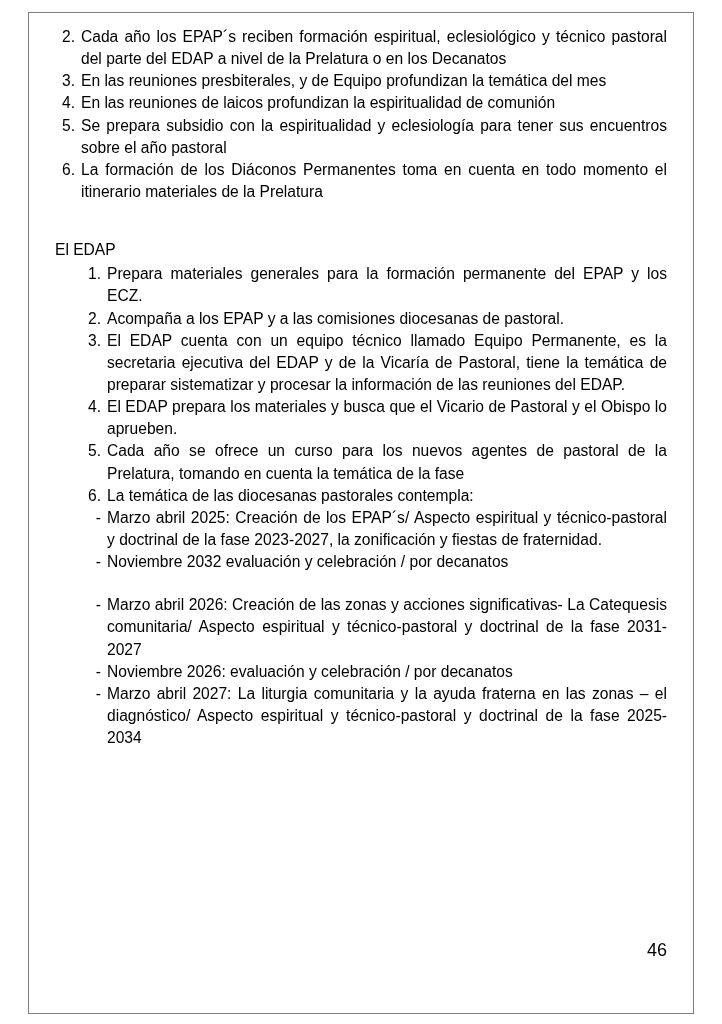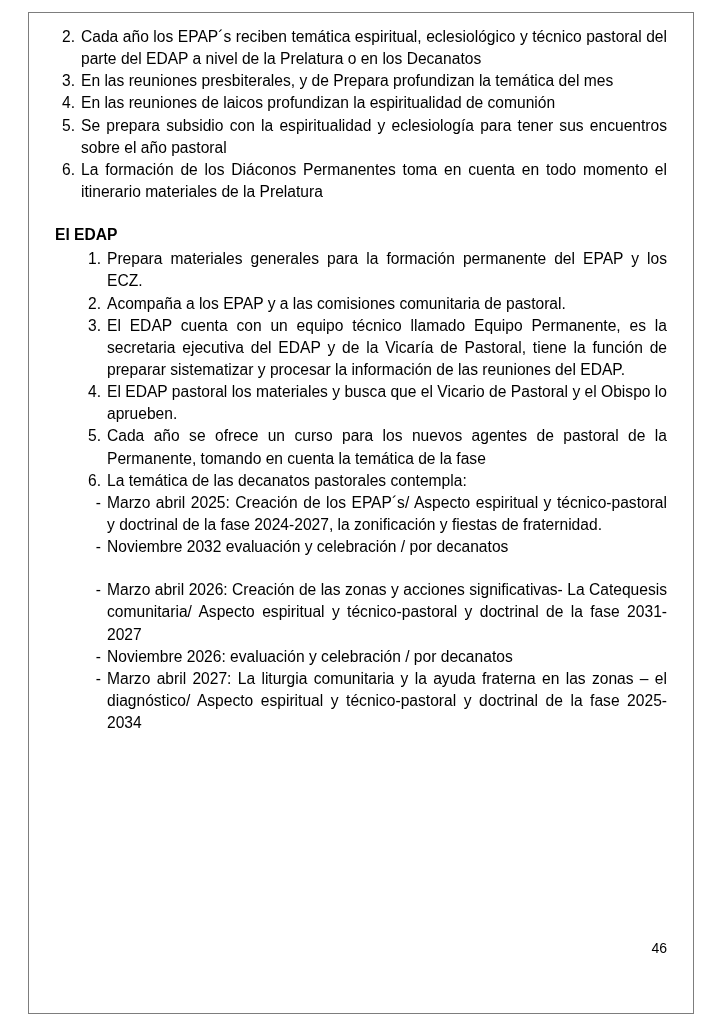--- a/index.html
+++ b/index.html
@@ -60,61 +60,61 @@
     text-align: justify;
     text-justify: inter-word;
   }
   
   .list-top .marker { width: 20px; }
   .list-top .li { margin-bottom: 0px; }
   .list-top { margin-left: 0px; }
 
   .heading {
     font-size: 15.6px;
-    font-weight: bold;
+    font-weight: normal;
     line-height: 1.42;
-    margin-top: 21px;
+    margin-top: 36px;
     margin-bottom: 2px;
   }
   
   .list-edap { margin-left: 22px; }
   .list-edap .marker { width: 24px; }
 
   
   .list-dash { margin-left: 22px; }
   .list-dash .marker { width: 24px; }
 
   .spacer {
     height: 21px;
   }
   .page-number {
     position: absolute;
     left: 0;
     right: 55px;
     top: 940px;
     text-align: right;
-    font-size: 14px;
+    font-size: 18px;
   }
 </style>
 </head>
 <body>
 
 <div class="page">
   <div class="page-border"></div>
 
   <div class="content">
 
     <ul class="list list-top">
       <li class="li">
         <span class="marker">2.</span>
-        <span class="body">Cada año los EPAP´s reciben temática espiritual, eclesiológico y técnico pastoral del parte del EDAP a nivel de la Prelatura o en los Decanatos</span>
+        <span class="body">Cada año los EPAP´s reciben formación espiritual, eclesiológico y técnico pastoral del parte del EDAP a nivel de la Prelatura o en los Decanatos</span>
       </li>
       <li class="li">
         <span class="marker">3.</span>
-        <span class="body">En las reuniones presbiterales, y de Prepara profundizan la temática del mes</span>
+        <span class="body">En las reuniones presbiterales, y de Equipo profundizan la temática del mes</span>
       </li>
       <li class="li">
         <span class="marker">4.</span>
         <span class="body">En las reuniones de laicos profundizan la espiritualidad de comunión</span>
       </li>
       <li class="li">
         <span class="marker">5.</span>
         <span class="body">Se prepara subsidio con la espiritualidad y eclesiología para tener sus encuentros sobre el año pastoral</span>
       </li>
       <li class="li">
@@ -125,44 +125,44 @@
 
     <div class="heading">El EDAP</div>
 
     <ul class="list list-edap">
       <li class="li">
         <span class="marker">1.</span>
         <span class="body">Prepara materiales generales para la formación permanente del EPAP y los ECZ.</span>
       </li>
       <li class="li">
         <span class="marker">2.</span>
-        <span class="body">Acompaña a los EPAP y a las comisiones comunitaria de pastoral.</span>
+        <span class="body">Acompaña a los EPAP y a las comisiones diocesanas de pastoral.</span>
       </li>
       <li class="li">
         <span class="marker">3.</span>
-        <span class="body">El EDAP cuenta con un equipo técnico llamado Equipo Permanente, es la secretaria ejecutiva del EDAP y de la Vicaría de Pastoral, tiene la función de preparar sistematizar y procesar la información de las reuniones del EDAP.</span>
+        <span class="body">El EDAP cuenta con un equipo técnico llamado Equipo Permanente, es la secretaria ejecutiva del EDAP y de la Vicaría de Pastoral, tiene la temática de preparar sistematizar y procesar la información de las reuniones del EDAP.</span>
       </li>
       <li class="li">
         <span class="marker">4.</span>
-        <span class="body">El EDAP pastoral los materiales y busca que el Vicario de Pastoral y el Obispo lo aprueben.</span>
+        <span class="body">El EDAP prepara los materiales y busca que el Vicario de Pastoral y el Obispo lo aprueben.</span>
       </li>
       <li class="li">
         <span class="marker">5.</span>
-        <span class="body">Cada año se ofrece un curso para los nuevos agentes de pastoral de la Permanente, tomando en cuenta la temática de la fase</span>
+        <span class="body">Cada año se ofrece un curso para los nuevos agentes de pastoral de la Prelatura, tomando en cuenta la temática de la fase</span>
       </li>
       <li class="li">
         <span class="marker">6.</span>
-        <span class="body">La temática de las decanatos pastorales contempla:</span>
+        <span class="body">La temática de las diocesanas pastorales contempla:</span>
       </li>
     </ul>
 
     <ul class="list list-dash">
       <li class="li">
         <span class="marker">-</span>
-        <span class="body">Marzo abril 2025: Creación de los EPAP´s/ Aspecto espiritual y técnico-pastoral  y doctrinal de la fase 2024-2027, la zonificación y fiestas de fraternidad.</span>
+        <span class="body">Marzo abril 2025: Creación de los EPAP´s/ Aspecto espiritual y técnico-pastoral  y doctrinal de la fase 2023-2027, la zonificación y fiestas de fraternidad.</span>
       </li>
       <li class="li">
         <span class="marker">-</span>
         <span class="body">Noviembre 2032 evaluación y celebración / por decanatos</span>
       </li>
     </ul>
 
     <div class="spacer"></div>
 
     <ul class="list list-dash">

